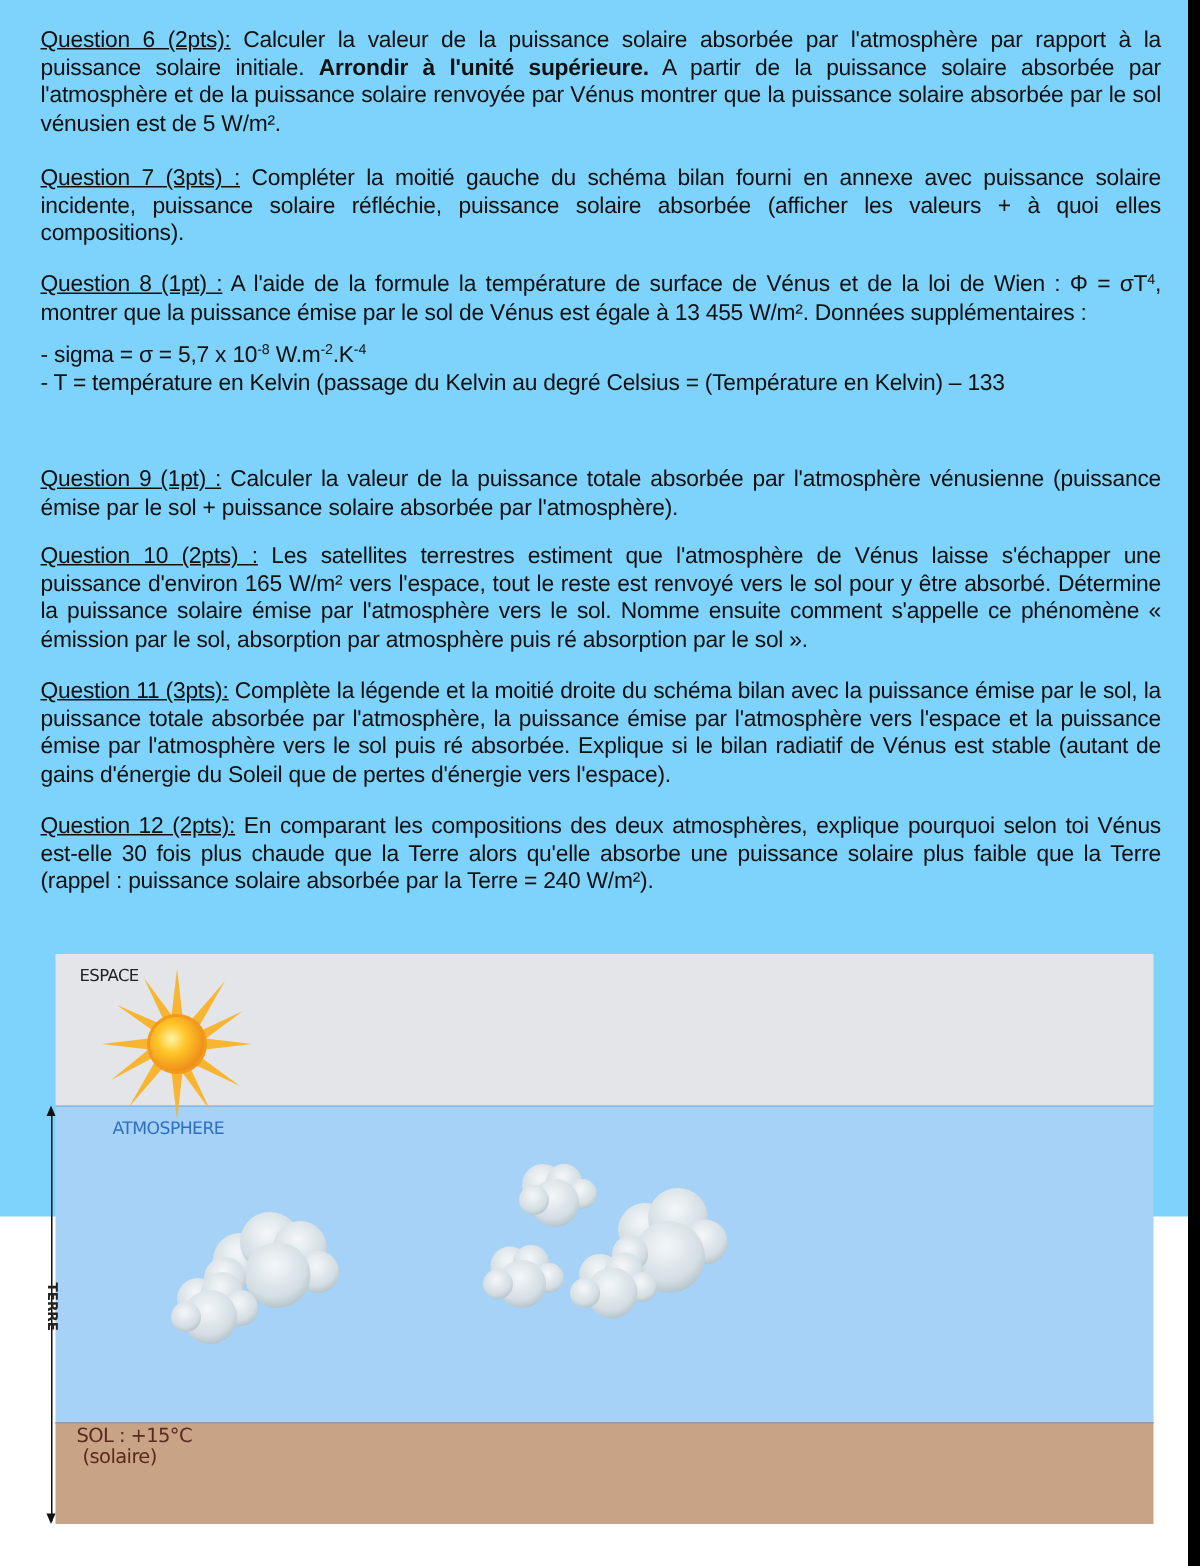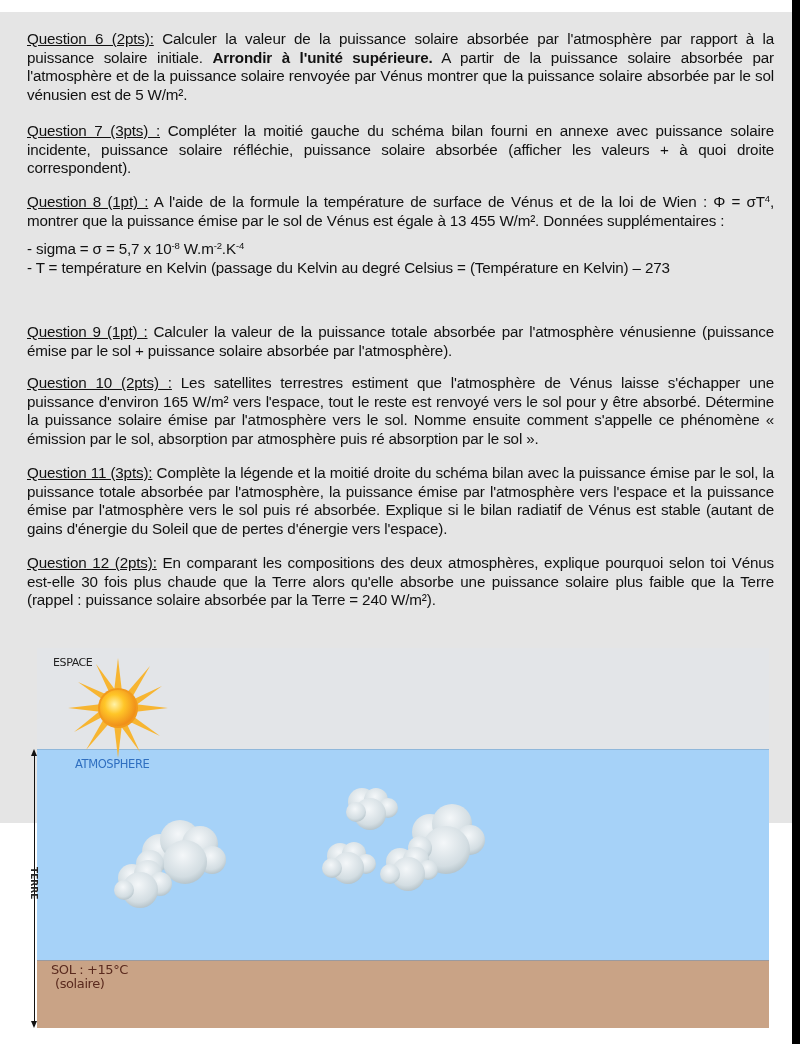--- a/index.html
+++ b/index.html
@@ -3,22 +3,22 @@
 <meta charset="utf-8">
 <style>
   html, body { margin: 0; padding: 0; }
   body {
     width: 800px; height: 1044px; overflow: hidden; position: relative;
     background: #ffffff;
     font-family: "Liberation Sans", sans-serif;
     color: #111;
   }
   .page {
-    position: absolute; left: 0; top: 12px; width: 792px; height: 811px;
-    background: #e5e5e5;
+    position: absolute; left: 0; top: 0; width: 792px; height: 811px;
+    background: #7dd3fc;
   }
   .black-edge {
     position: absolute; left: 792px; top: 0; width: 8px; height: 1044px; background: #000;
   }
   .q {
     position: absolute; left: 27px; width: 747px;
     font-size: 15.2px; line-height: 18.6px; text-align: justify;
     letter-spacing: -0.15px;
   }
   .q .qh { text-decoration: underline; }
@@ -53,32 +53,32 @@
 </head>
 <body>
 
 <div class="page">
 
   <div class="q" style="top:18px">
     <span class="qh">Question 6 (2pts):</span><span> Calculer la valeur de la puissance solaire absorbée par l'atmosphère par rapport à la puissance solaire initiale. </span><b>Arrondir à l'unité supérieure.</b><span> A partir de la puissance solaire absorbée par l'atmosphère et de la puissance solaire renvoyée par Vénus montrer que la puissance solaire absorbée par le sol vénusien est de 5 W/m².</span>
   </div>
 
   <div class="q" style="top:110px">
-    <span class="qh">Question 7 (3pts) :</span><span> Compléter la moitié gauche du schéma bilan fourni en annexe avec puissance solaire incidente, puissance solaire réfléchie, puissance solaire absorbée (afficher les valeurs + à quoi droite correspondent).</span>
+    <span class="qh">Question 7 (3pts) :</span><span> Compléter la moitié gauche du schéma bilan fourni en annexe avec puissance solaire incidente, puissance solaire réfléchie, puissance solaire absorbée (afficher les valeurs + à quoi elles compositions).</span>
   </div>
 
   <div class="q" style="top:181px">
     <span class="qh">Question 8 (1pt) :</span><span> A l'aide de la formule la température de surface de Vénus et de la loi de Wien : Φ = σT</span><sup>4</sup><span>, montrer que la puissance émise par le sol de Vénus est égale à 13 455 W/m². Données supplémentaires :</span>
   </div>
 
   <div class="data-list" style="top:228px">
     <div>
       <span>- sigma = σ = 5,7 x 10</span><sup>-8</sup><span> W.m</span><sup>-2</sup><span>.K</span><sup>-4</sup>
     </div>
-    <div>- T = température en Kelvin (passage du Kelvin au degré Celsius = (Température en Kelvin) – 273</div>
+    <div>- T = température en Kelvin (passage du Kelvin au degré Celsius = (Température en Kelvin) – 133</div>
   </div>
 
   <div class="q" style="top:311px">
     <span class="qh">Question 9 (1pt) :</span><span> Calculer la valeur de la puissance totale absorbée par l'atmosphère vénusienne (puissance émise par le sol + puissance solaire absorbée par l'atmosphère).</span>
   </div>
 
   <div class="q" style="top:362px">
     <span class="qh">Question 10 (2pts) :</span><span> Les satellites terrestres estiment que l'atmosphère de Vénus laisse s'échapper une puissance d'environ 165 W/m² vers l'espace, tout le reste est renvoyé vers le sol pour y être absorbé. Détermine la puissance solaire émise par l'atmosphère vers le sol. Nomme ensuite comment s'appelle ce phénomène « émission par le sol, absorption par atmosphère puis ré absorption par le sol ».</span>
   </div>
 

